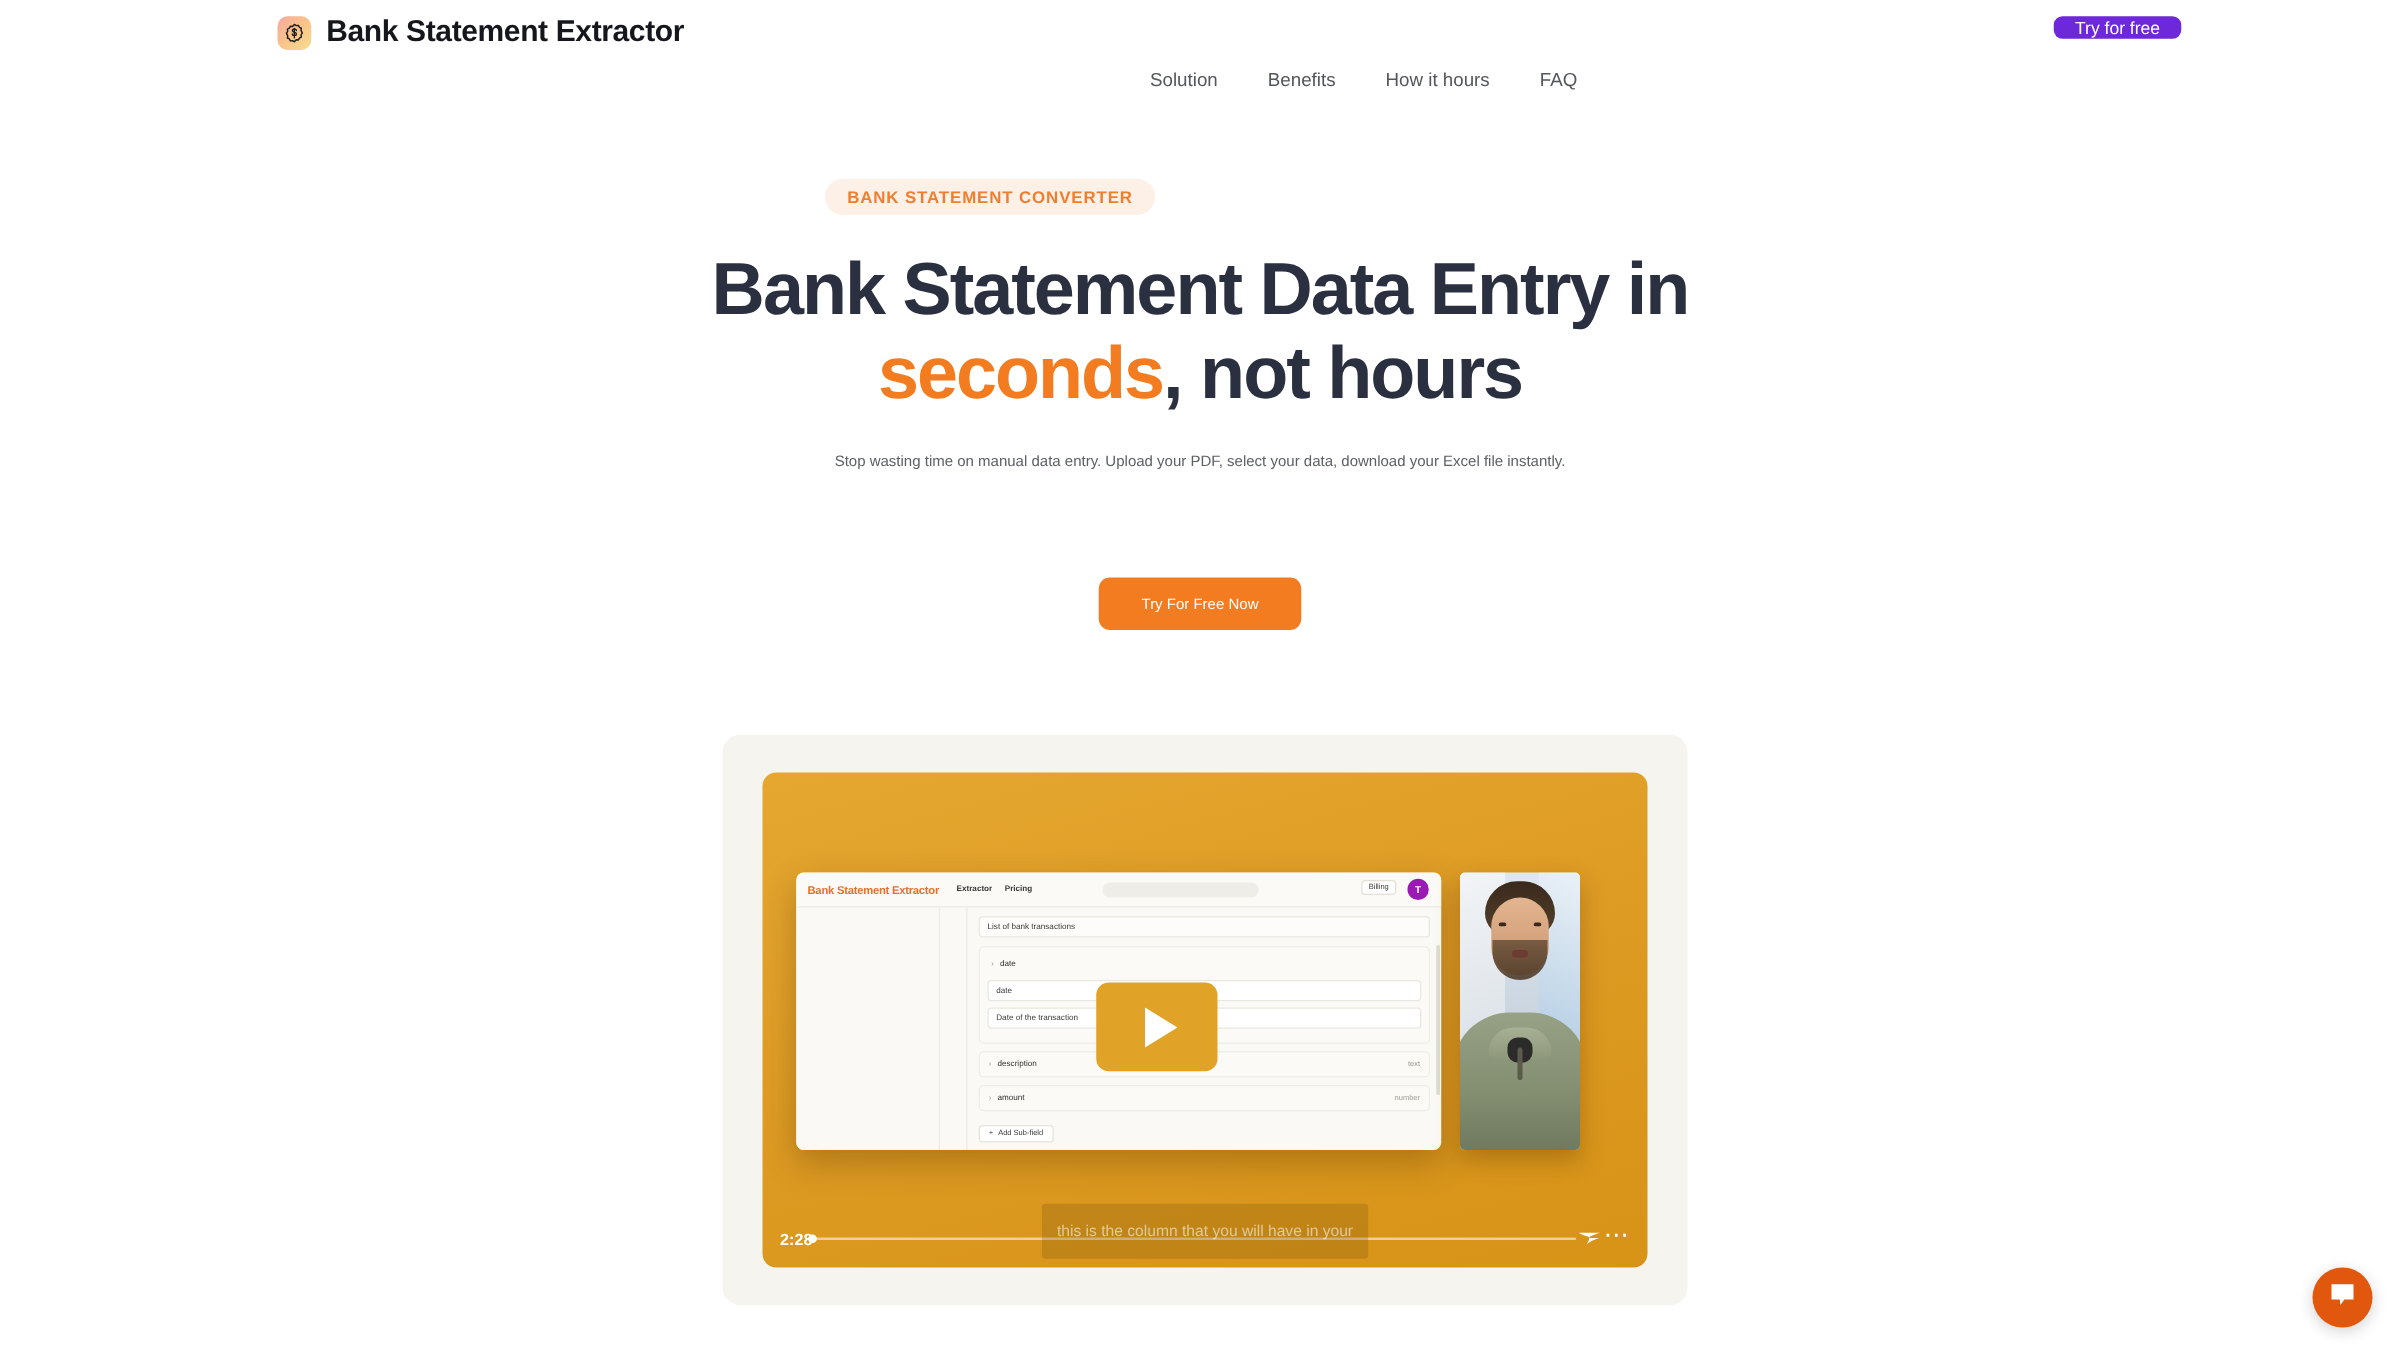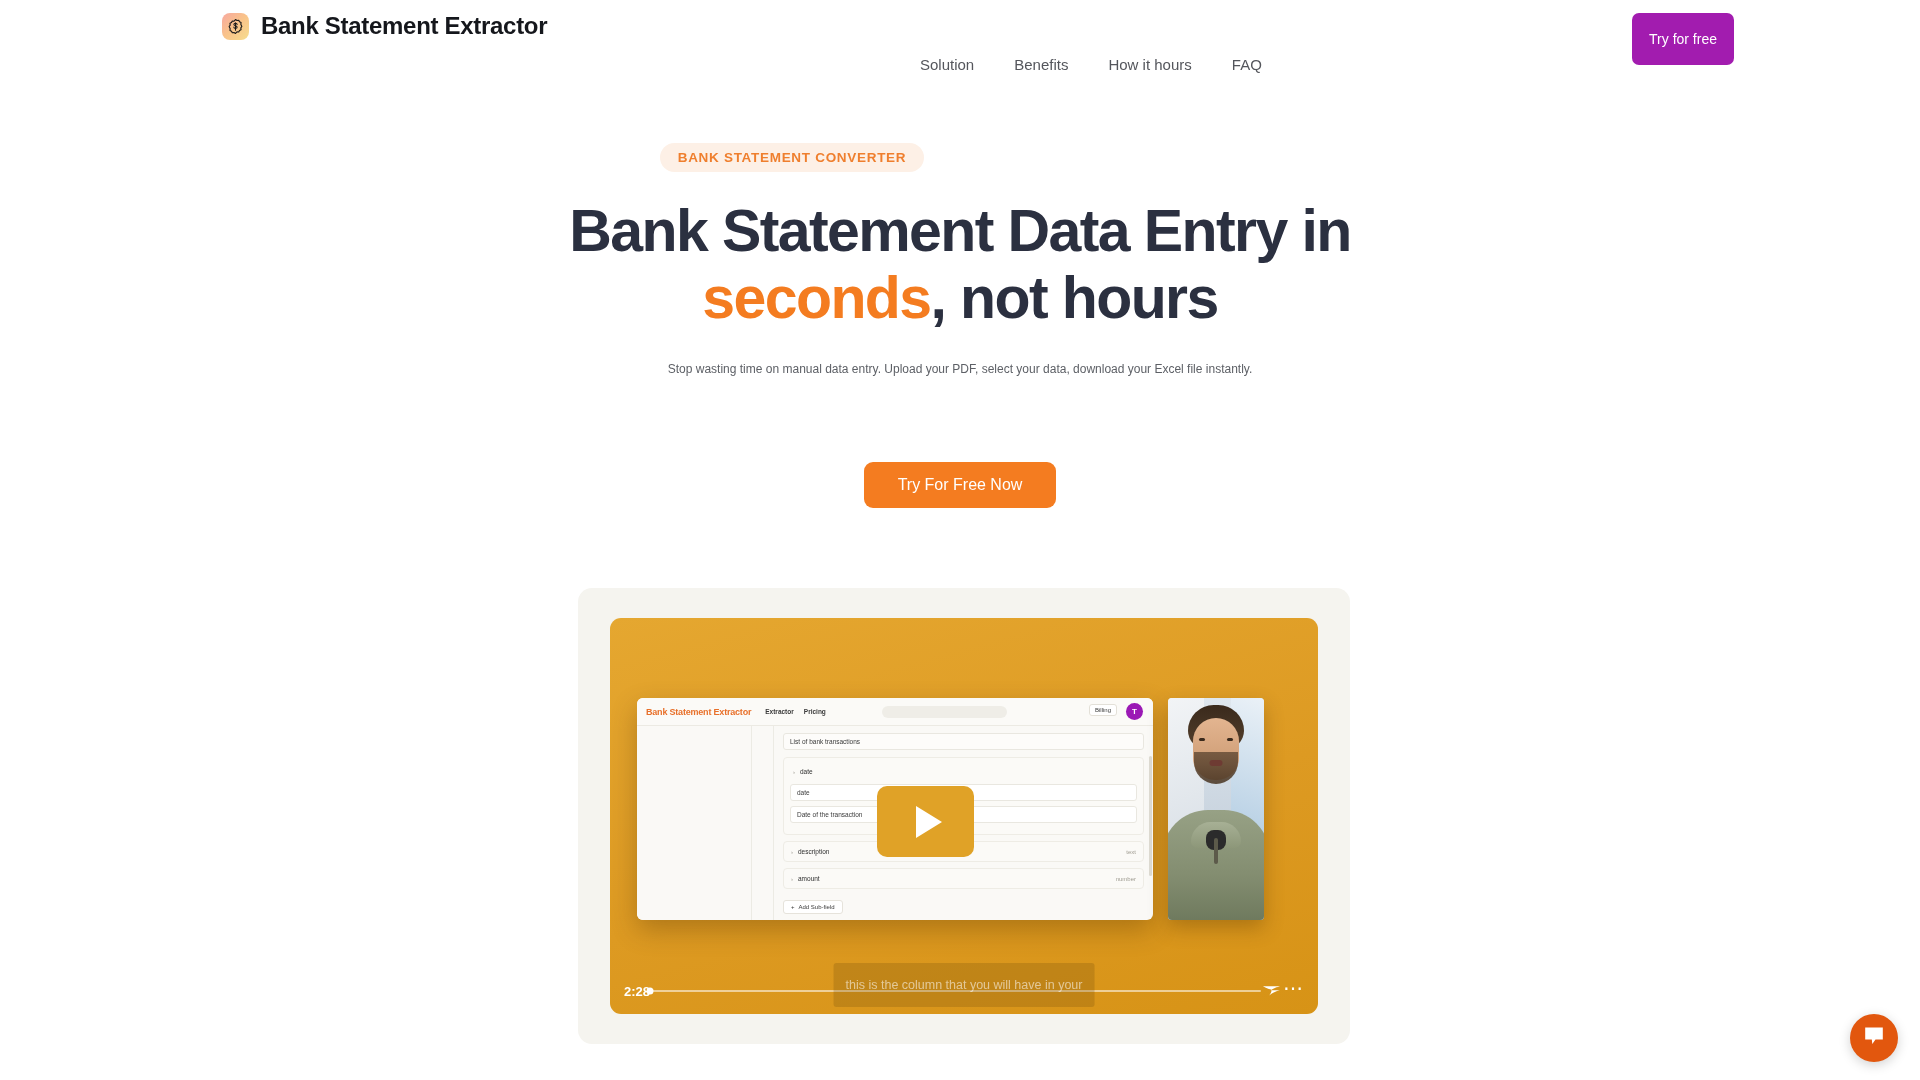--- a/index.html
+++ b/index.html
@@ -34,24 +34,24 @@
   }
   .main-nav {
     position: absolute; left: 920px; top: 20px;
     display: flex; align-items: center; gap: 40px; margin-top: 36px;
   }
   .nav-link {
     font-size: 15px; color: #54565c; text-decoration: none;
     white-space: nowrap; cursor: pointer;
   }
   .header-cta {
-    position: absolute; right: 186px; top: 13px;
-    background: #a21caf; color: #ffffff;
+    position: absolute; right: 175px; top: 13px;
+    background: #6d28d9; color: #ffffff;
     border: none; border-radius: 7px;
-    padding: 18px 17px; font-size: 14px; font-weight: 500;
+    padding: 1px 17px; font-size: 14px; font-weight: 500;
     font-family: "Liberation Sans", sans-serif;
     cursor: pointer; white-space: nowrap;
   }
 
   
   .hero { position: absolute; top: 0; left: 0; width: 1920px; }
   .eyebrow-wrap {
     position: absolute; top: 143px; left: 0; width: 1584px;
     display: flex; justify-content: center;
   }
@@ -73,21 +73,21 @@
     text-align: center; font-size: 12px; line-height: 1.56;
     color: #5d6066;
   }
   .hero-cta-wrap {
     position: absolute; top: 462px; left: 0; width: 1920px;
     display: flex; justify-content: center;
   }
   .hero-cta {
     background: #f47c20; color: #ffffff;
     border: none; border-radius: 9px;
-    padding: 14px 34px; font-size: 16px; font-weight: 500;
+    padding: 14px 34px; font-size: 12px; font-weight: 500;
     font-family: "Liberation Sans", sans-serif;
     cursor: pointer; white-space: nowrap;
   }
 
   
   .video-card {
     position: absolute; top: 588px; left: 578px;
     width: 772px; height: 456px;
     background: #f5f4ef; border-radius: 14px;
     padding: 30px 32px;

